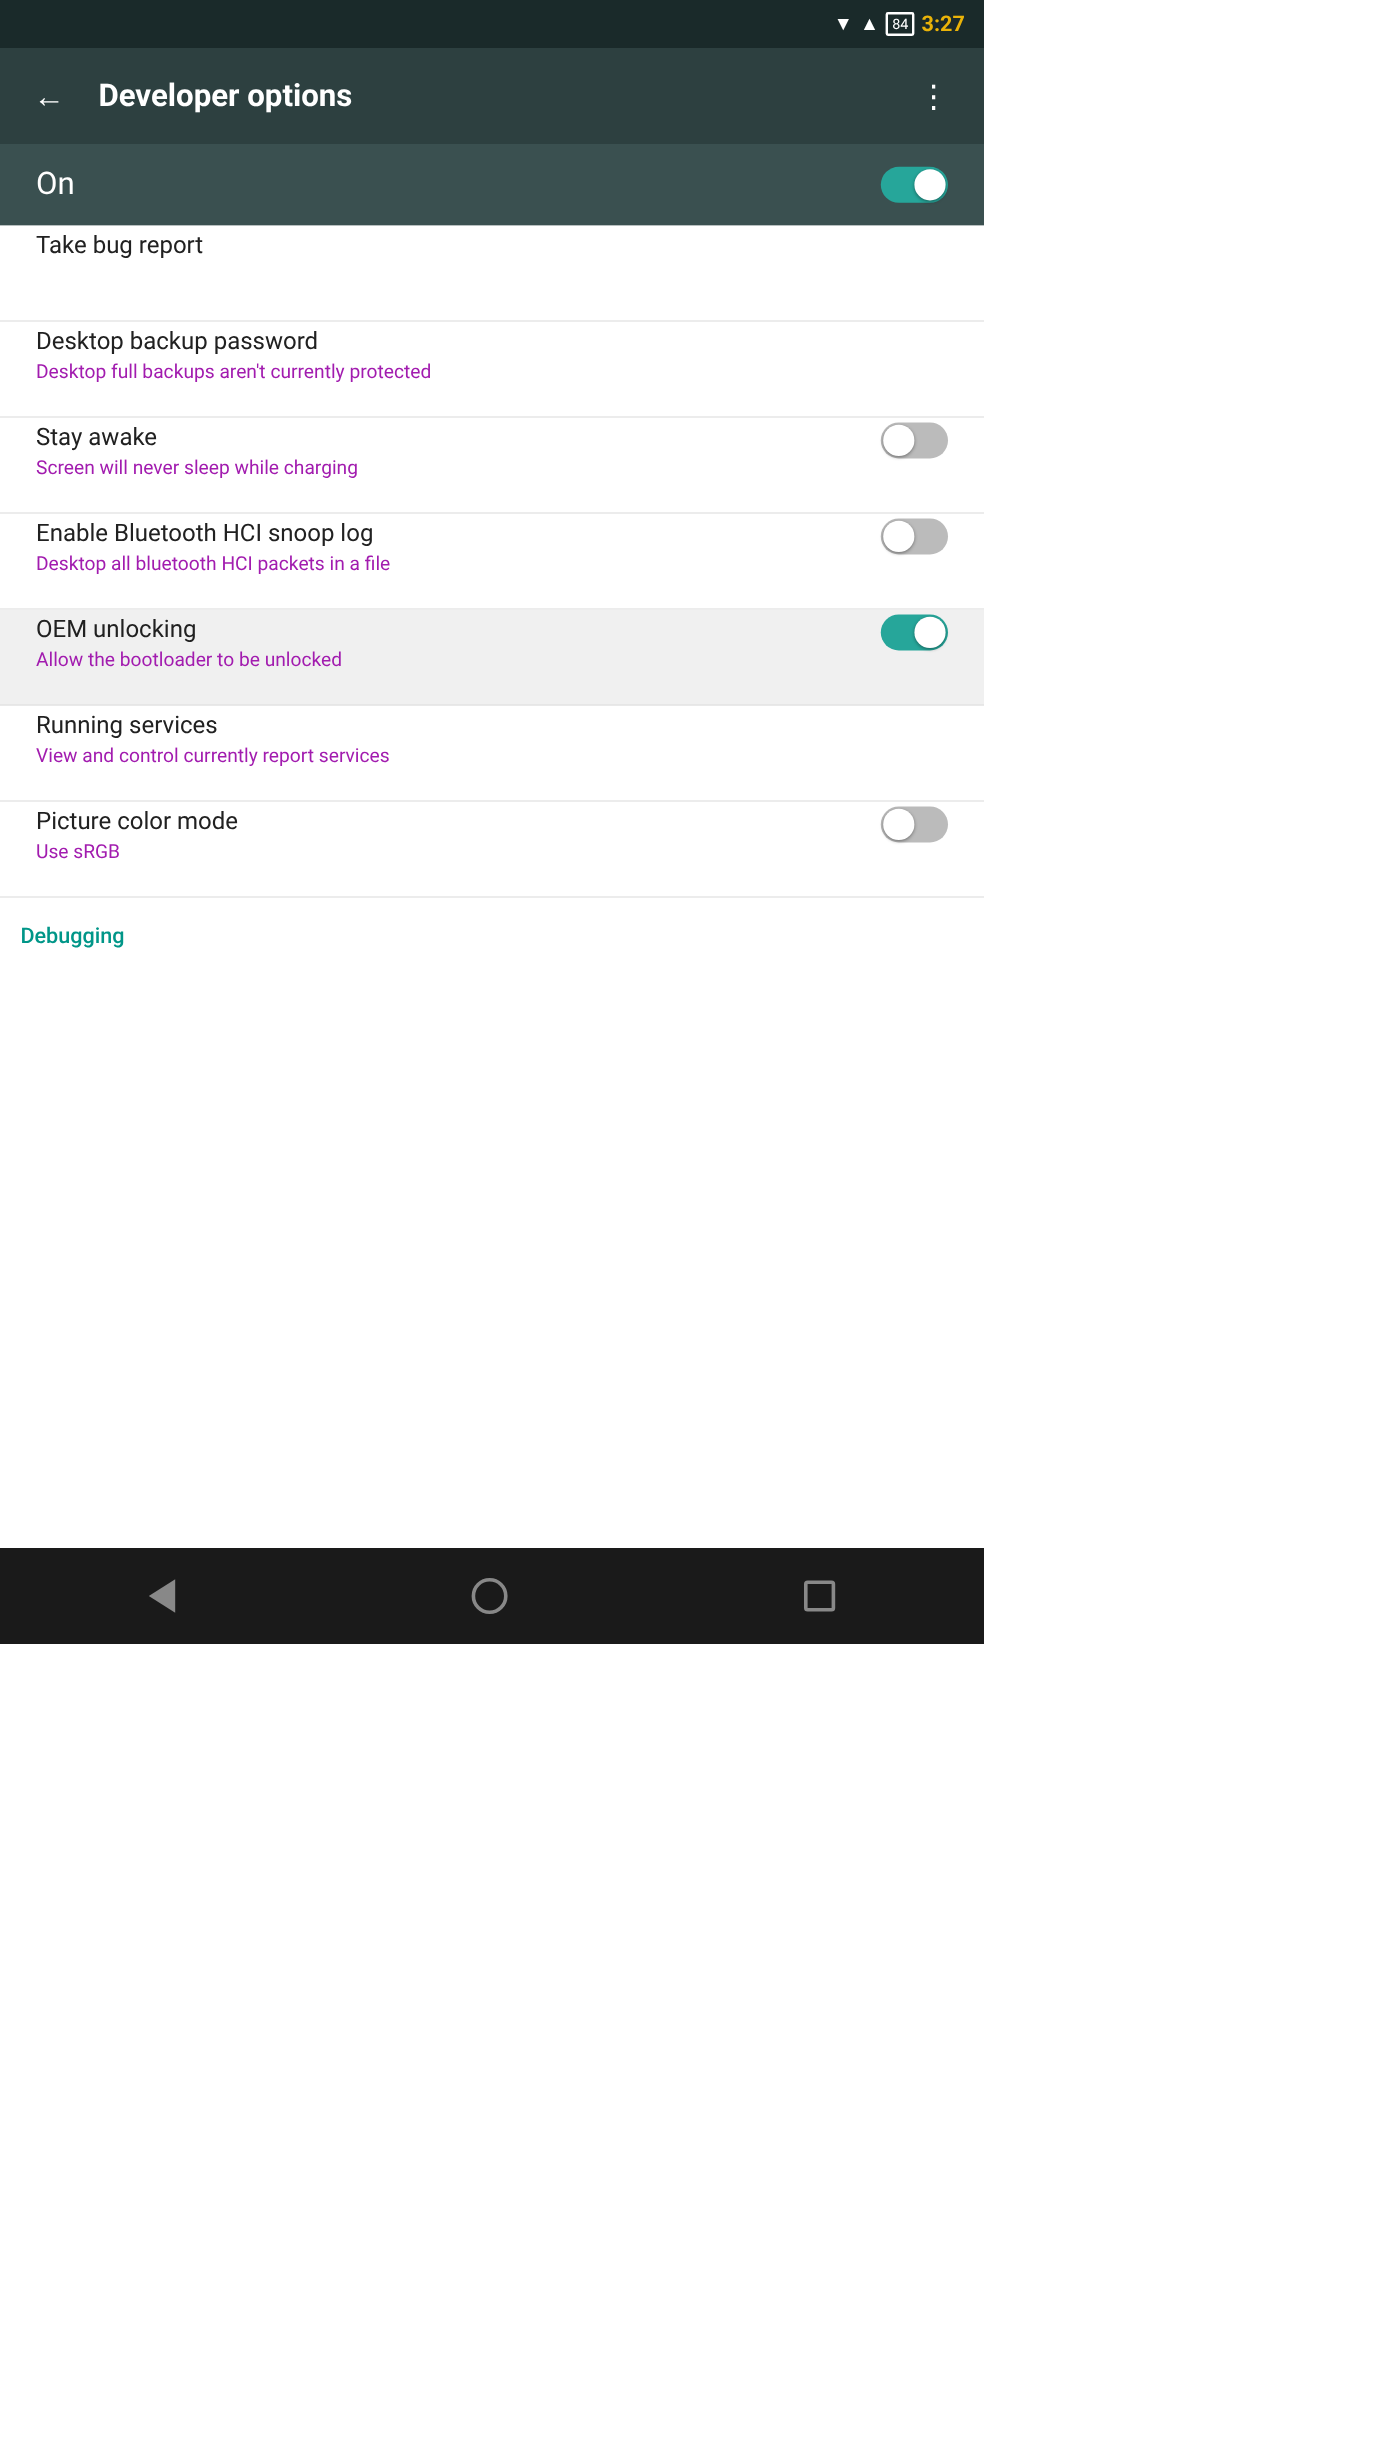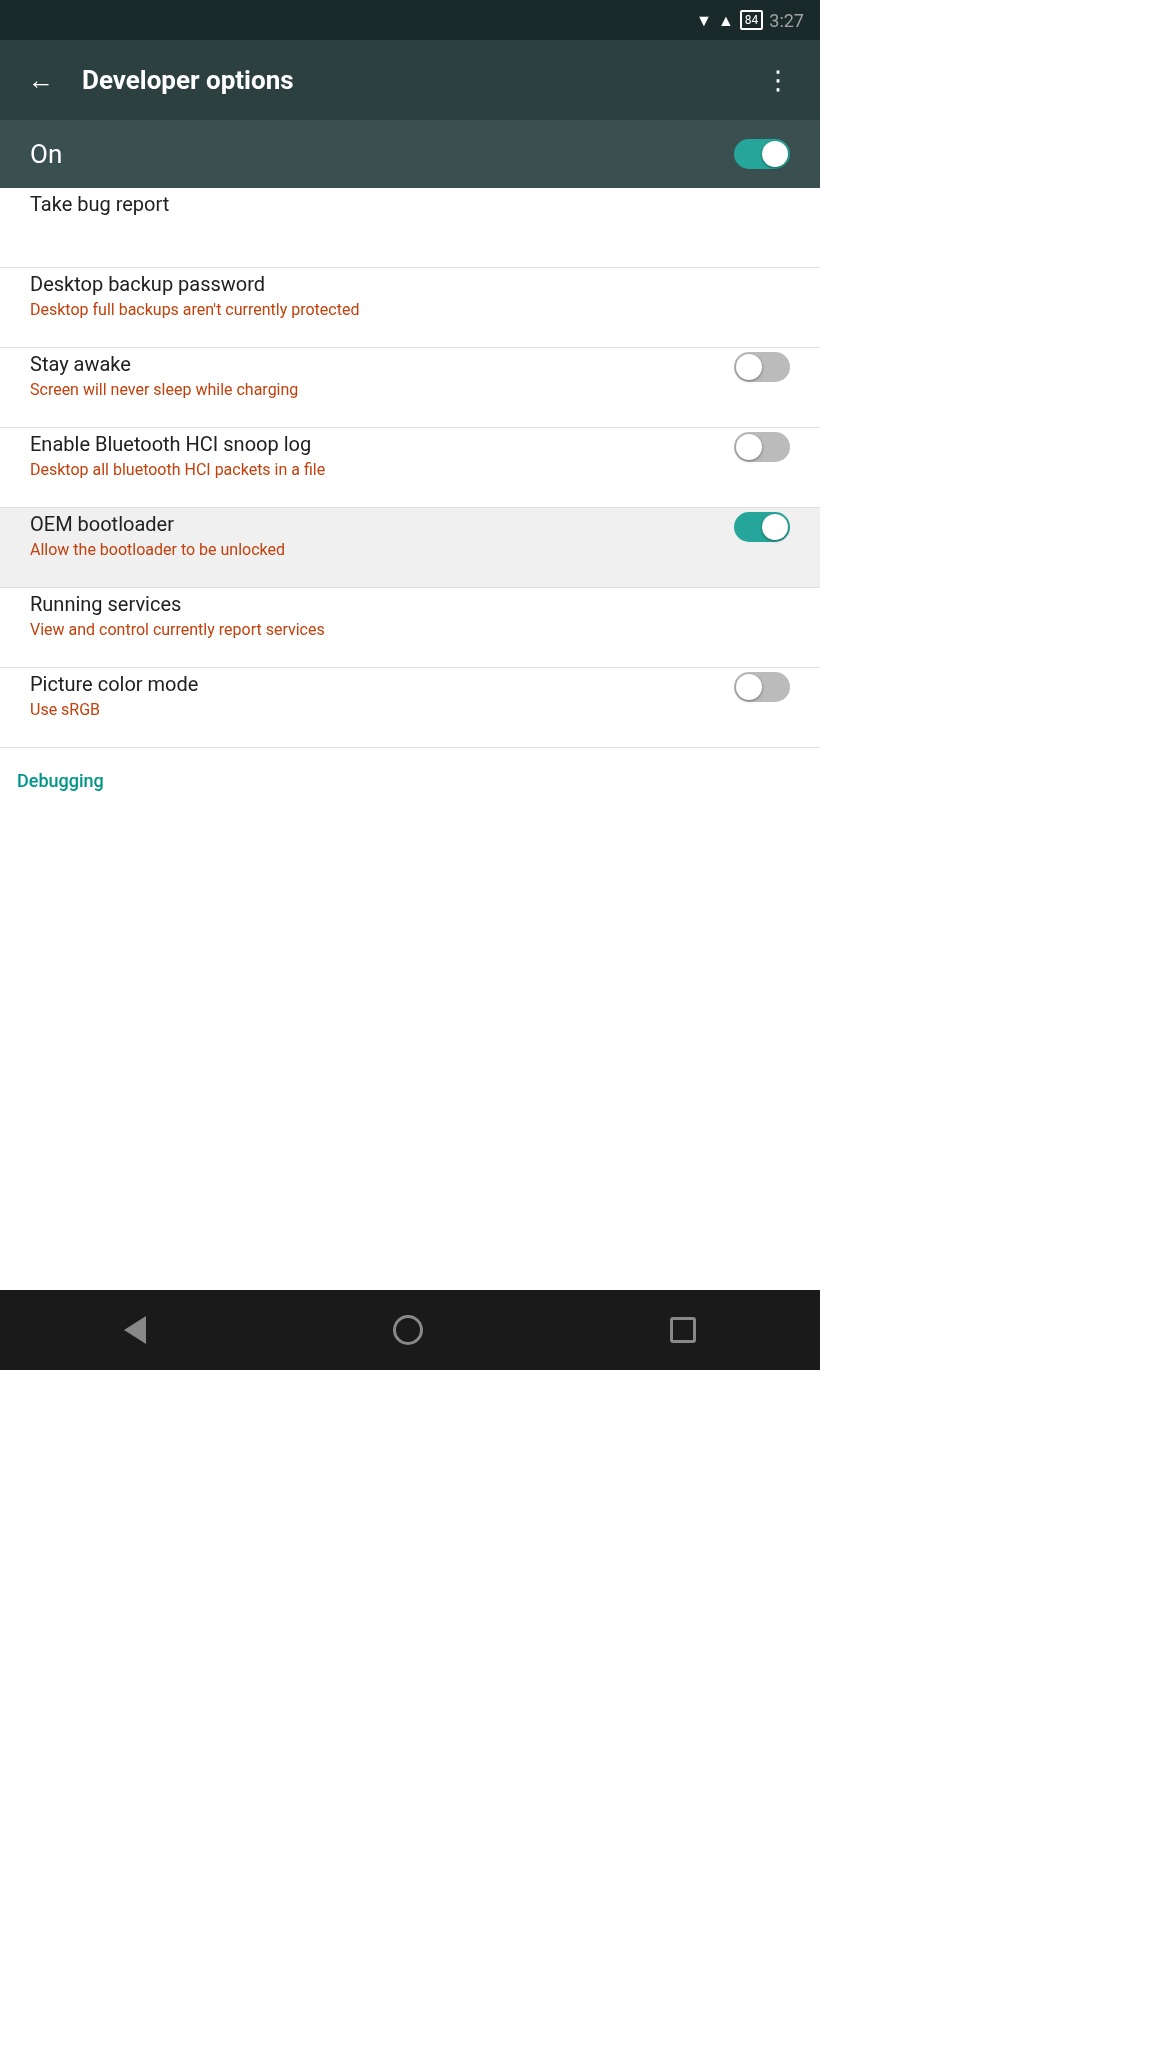--- a/index.html
+++ b/index.html
@@ -29,23 +29,23 @@
       gap: 8px;
     }
 
     .status-bar-icons {
       display: flex;
       align-items: center;
       gap: 6px;
     }
 
     .status-time {
-      color: #a3a3a3;
+      color: #eab308;
       font-size: 18px;
-      font-weight: 400;
+      font-weight: 700;
     }
 
     
     .toolbar {
       background: #2d4040;
       height: 80px;
       display: flex;
       align-items: center;
       padding: 0 20px;
       gap: 20px;
@@ -149,21 +149,21 @@
 
     .setting-title {
       font-size: 20px;
       color: #212121;
       font-weight: 400;
       margin-bottom: 4px;
     }
 
     .setting-subtitle {
       font-size: 16px;
-      color: #c2410c;
+      color: #a21caf;
       font-weight: 400;
     }
 
     
     .section-header {
       padding: 22px 30px 10px 17px;
     }
 
     .section-header-text {
       font-size: 18px;
@@ -274,21 +274,21 @@
       <div class="setting-title">Enable Bluetooth HCI snoop log</div>
       <div class="setting-subtitle">Desktop all bluetooth HCI packets in a file</div>
     </div>
     <div class="toggle off">
       <div class="toggle-thumb"></div>
     </div>
   </div>
 
   <div class="setting-item highlighted">
     <div class="setting-text">
-      <div class="setting-title">OEM bootloader</div>
+      <div class="setting-title">OEM unlocking</div>
       <div class="setting-subtitle">Allow the bootloader to be unlocked</div>
     </div>
     <div class="toggle on">
       <div class="toggle-thumb"></div>
     </div>
   </div>
 
   <div class="setting-item">
     <div class="setting-text">
       <div class="setting-title">Running services</div>

